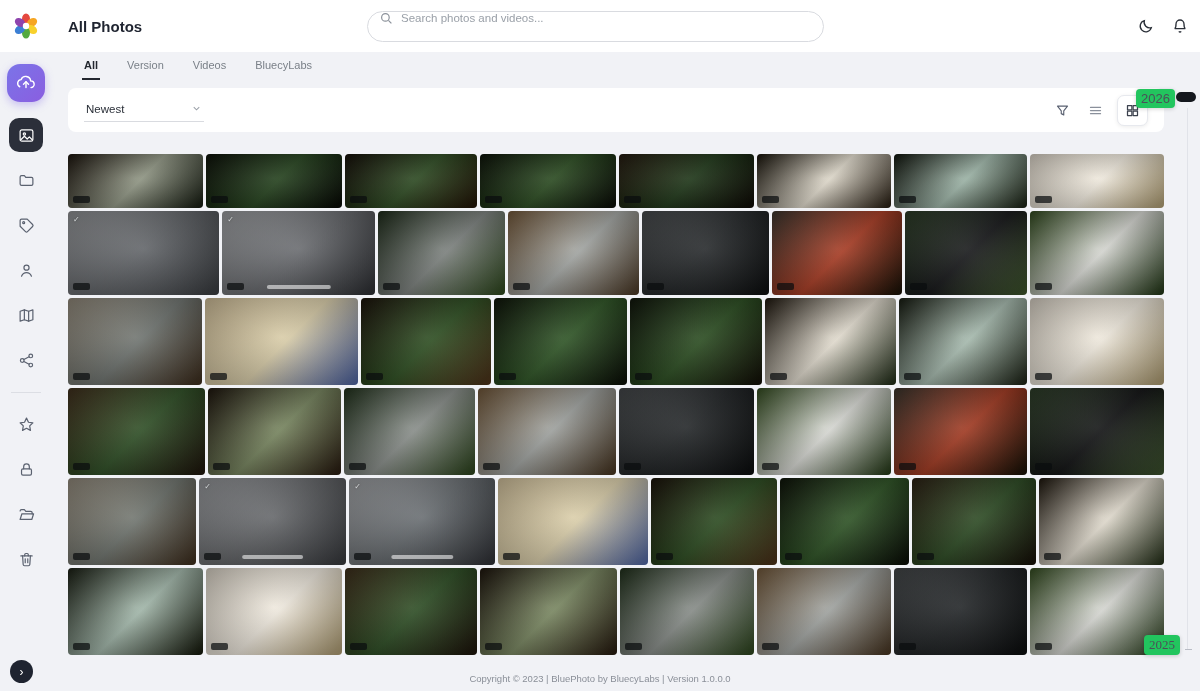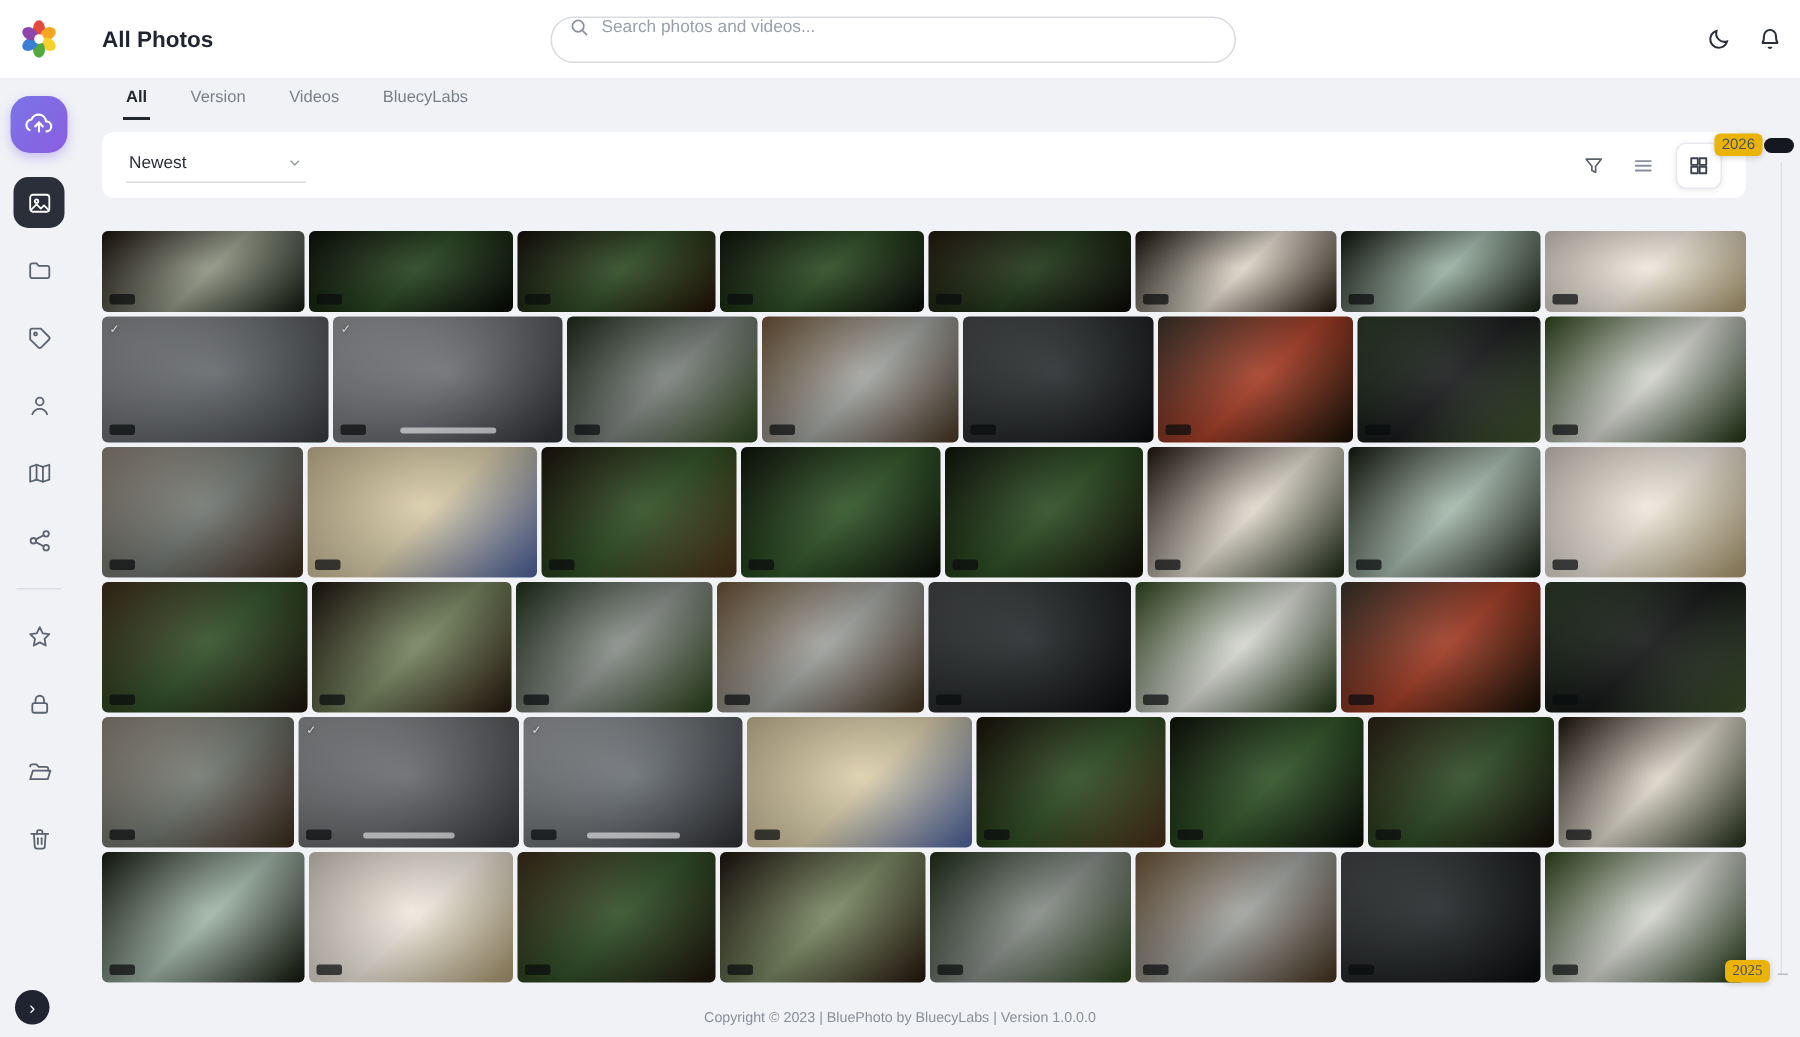--- a/index.html
+++ b/index.html
@@ -116,22 +116,22 @@
     font-size:8px; z-index:2; text-shadow:0 0 2px rgba(0,0,0,.5);
   }
   .cap-bar {
     position:absolute; left:50%; transform:translateX(-50%); bottom:6px;
     width:42%; height:4px; border-radius:2px; background:rgba(255,255,255,.55); z-index:2;
   }
   
   .scrubber { position:absolute; top:0; right:0; bottom:0; width:36px; z-index:6; }
   .scrub-track { position:absolute; right:12px; top:108px; bottom:42px; width:1px; background:#e1e3e9; }
   .year-pill {
-    position:absolute; background:#eab308; border-radius:4px; box-shadow:0 1px 4px rgba(0,0,0,.18);
-    font-size:10px; color:#4b5058; padding:2px 5px;
+    position:absolute; background:#22c55e; border-radius:4px; box-shadow:0 1px 4px rgba(0,0,0,.18);
+    font-size:13px; color:#4b5058; padding:2px 5px;
   }
   .year-top { top:89px; right:25px; }
   .year-bottom { bottom:36px; right:20px;font-family:Liberation Serif, serif; }
   .scrub-handle {
     position:absolute; top:92px; right:4px; width:20px; height:10px;
     border-radius:5px; background:#15181e; cursor:grab;
   }
   .scrub-tick { position:absolute; bottom:41px; right:8px; width:7px; height:1px; background:#b9bdc6; }
   
   .footer {

